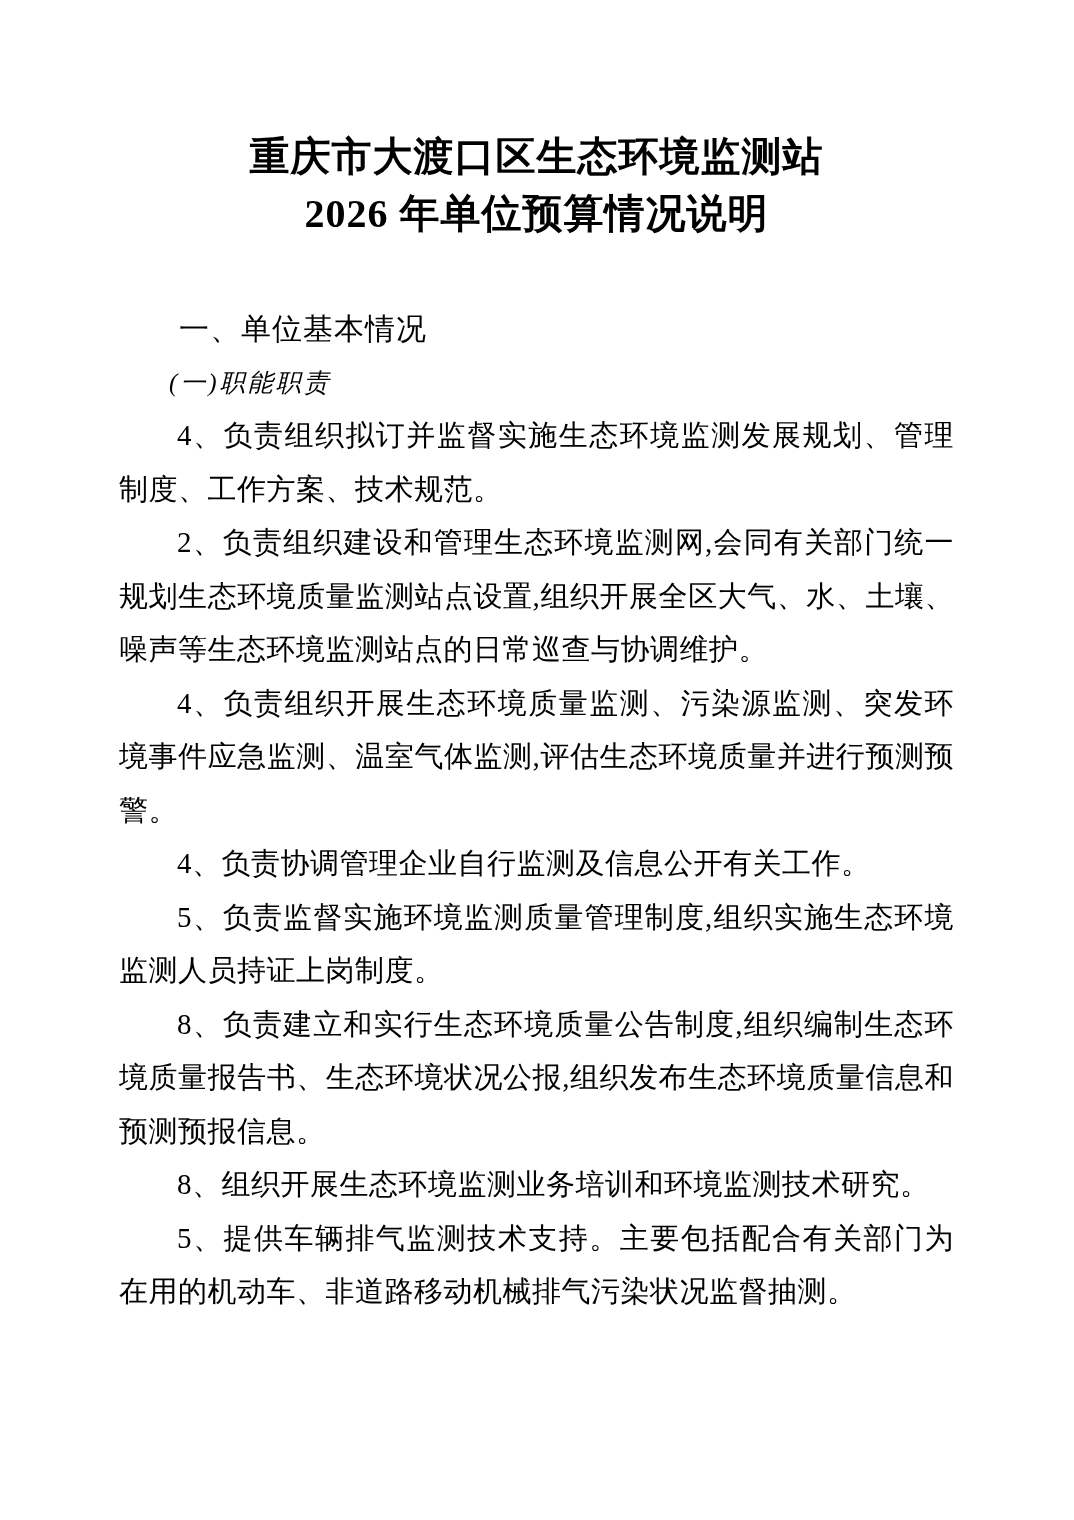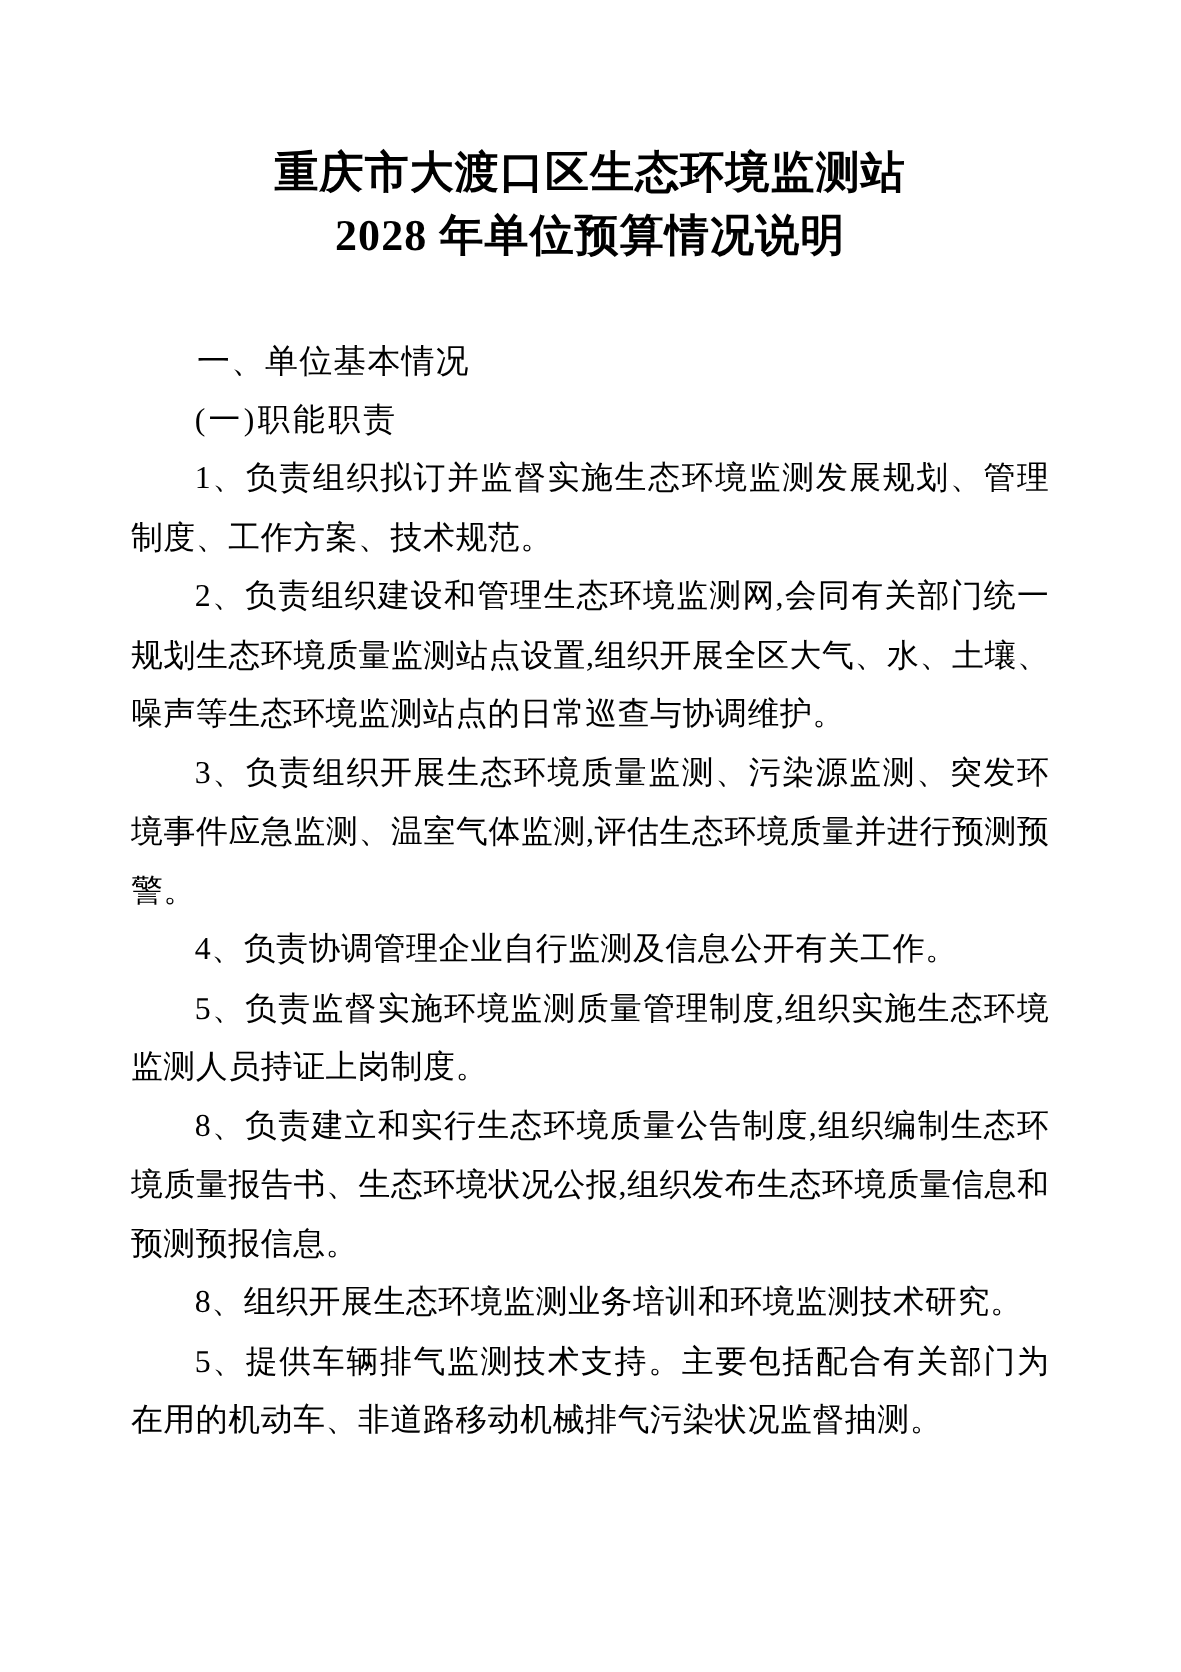--- a/index.html
+++ b/index.html
@@ -45,50 +45,51 @@
     font-weight: normal;
     font-family: "Liberation Sans", "DejaVu Sans", sans-serif;
     text-indent: 2em;
     letter-spacing: 1px;
   }
   .subsection-heading {
     margin: 0;
     text-indent: 2em;
     letter-spacing: 3px;
     font-weight: normal;
-    font-size: 29px;
+    font-size: 25px;
     line-height: 53.5px;
+    font-style: italic;
   }
   .doc-paragraph {
     margin: 0;
     text-indent: 2em;
     font-size: 29px;
     line-height: 53.5px;
     letter-spacing: 0.5px;
   }
 </style>
 </head>
 <body>
 
 <div class="page">
   <h1 class="doc-title">
     <span class="title-line">重庆市大渡口区生态环境监测站</span>
-    <span class="title-line">2028 年单位预算情况说明</span>
+    <span class="title-line">2026 年单位预算情况说明</span>
   </h1>
 
   <div class="doc-body">
     <h2 class="section-heading">一、单位基本情况</h2>
 
     <p class="subsection-heading">(一)职能职责</p>
 
-    <p class="doc-paragraph">1、负责组织拟订并监督实施生态环境监测发展规划、管理制度、工作方案、技术规范。</p>
+    <p class="doc-paragraph">4、负责组织拟订并监督实施生态环境监测发展规划、管理制度、工作方案、技术规范。</p>
 
     <p class="doc-paragraph">2、负责组织建设和管理生态环境监测网,会同有关部门统一规划生态环境质量监测站点设置,组织开展全区大气、水、土壤、噪声等生态环境监测站点的日常巡查与协调维护。</p>
 
-    <p class="doc-paragraph">3、负责组织开展生态环境质量监测、污染源监测、突发环境事件应急监测、温室气体监测,评估生态环境质量并进行预测预警。</p>
+    <p class="doc-paragraph">4、负责组织开展生态环境质量监测、污染源监测、突发环境事件应急监测、温室气体监测,评估生态环境质量并进行预测预警。</p>
 
     <p class="doc-paragraph">4、负责协调管理企业自行监测及信息公开有关工作。</p>
 
     <p class="doc-paragraph">5、负责监督实施环境监测质量管理制度,组织实施生态环境监测人员持证上岗制度。</p>
 
 
     <p class="doc-paragraph">8、负责建立和实行生态环境质量公告制度,组织编制生态环境质量报告书、生态环境状况公报,组织发布生态环境质量信息和预测预报信息。</p>
 
     <p class="doc-paragraph">8、组织开展生态环境监测业务培训和环境监测技术研究。</p>
 

